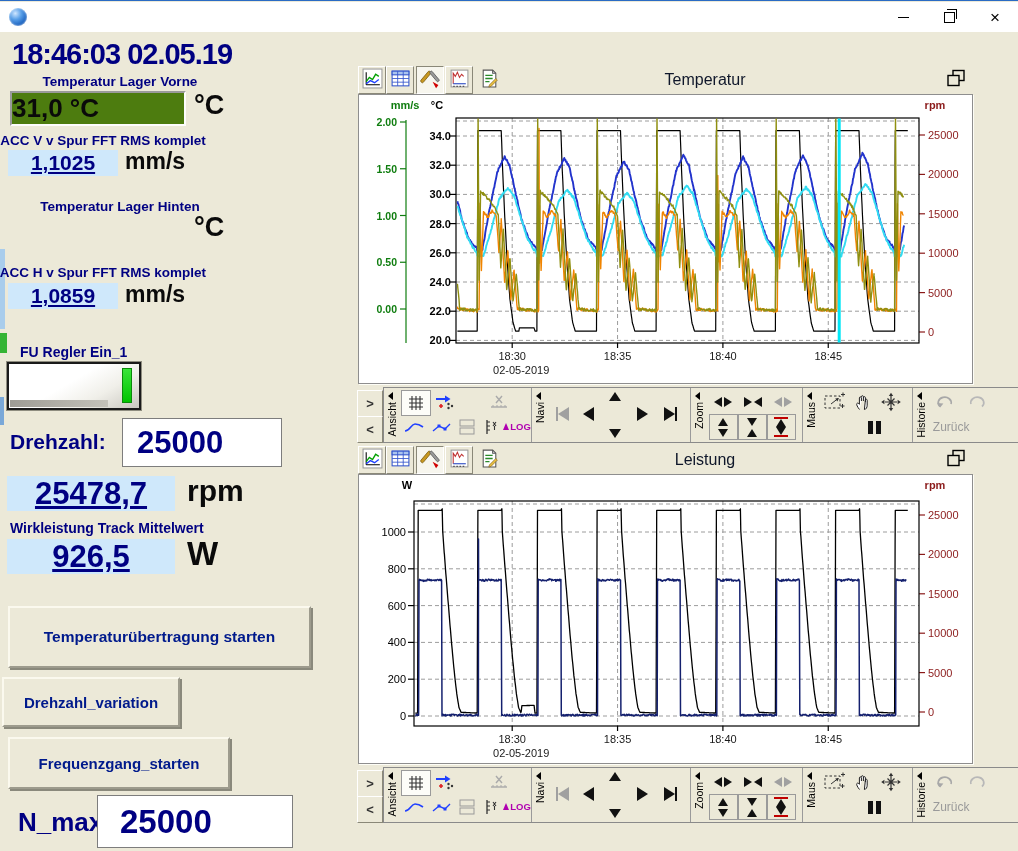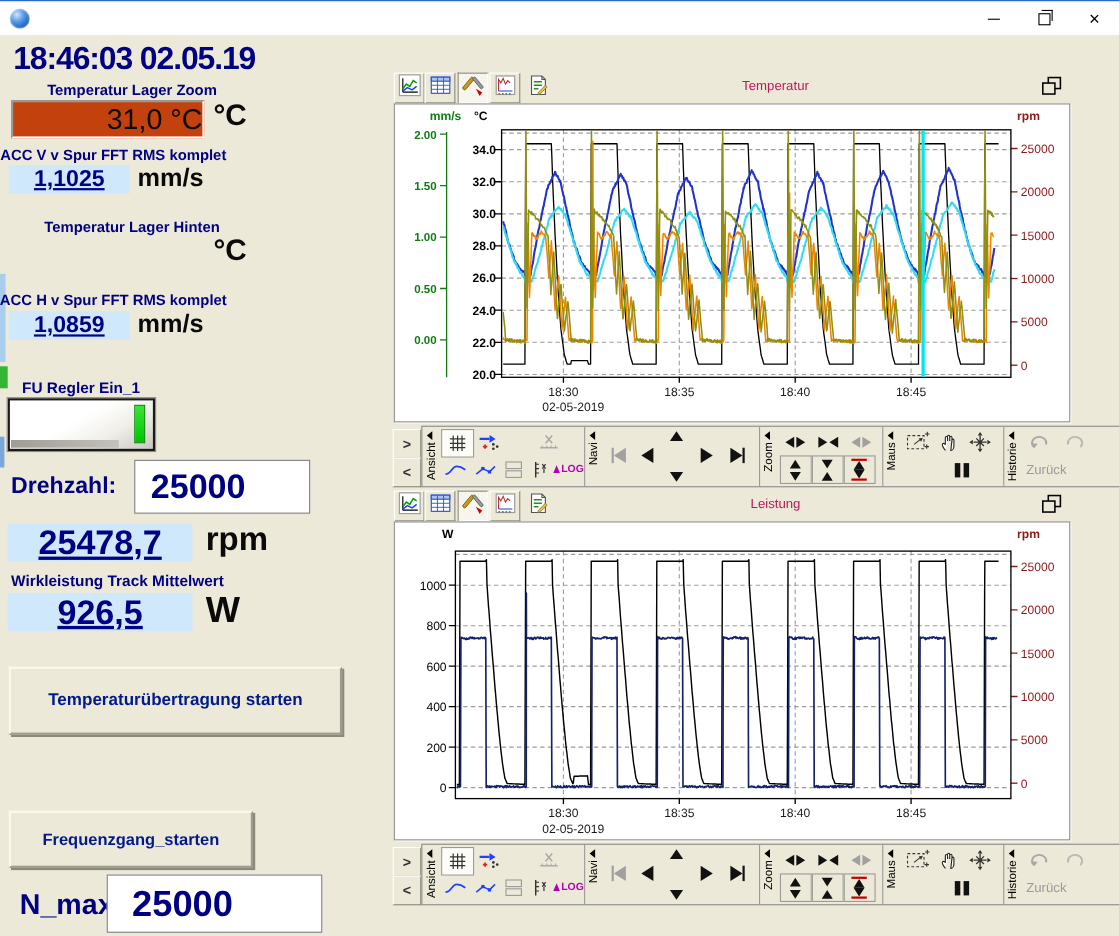--- a/index.html
+++ b/index.html
@@ -23,23 +23,23 @@
   .frag{position:absolute;}
   .frag1{left:0;top:217px;width:5px;height:80px;background:#a9cdec;}
   .frag2{left:0;top:301px;width:7px;height:20px;background:#35b435;}
   .frag3{left:0;top:365px;width:4px;height:28px;background:#7aa8d8;}
   
   .lp{position:absolute;left:0;top:0;width:356px;height:820px;}
   .lp > *{position:absolute;}
   .clock{left:12px;top:6px;font-size:29px;font-weight:bold;color:#000082;letter-spacing:-1px;white-space:nowrap;}
   .slabel{font-size:13.5px;font-weight:bold;color:#000082;white-space:nowrap;}
   .lab-center{text-align:center;}
-  .ybox{background:#c2410c;border:2px solid;border-color:#9a9a9a #fdfdfd #fdfdfd #9a9a9a;
-        display:flex;align-items:center;justify-content:flex-end;
-        font-size:26px;font-weight:normal;color:#0a0a0a;}
+  .ybox{background:#4d7c0f;border:2px solid;border-color:#9a9a9a #fdfdfd #fdfdfd #9a9a9a;
+        display:flex;align-items:center;justify-content:flex-start;
+        font-size:26px;font-weight:bold;color:#0a0a0a;}
   .bbox{background:#cfe8fb;display:flex;align-items:center;justify-content:center;
         font-weight:bold;color:#000082;text-decoration:underline;}
   .unit-big{font-weight:bold;color:#0a0a0a;white-space:nowrap;}
   .fu-switch{left:7px;top:330px;width:130px;height:44px;border:2px solid #1a1a1a;outline:1px solid #8f8d80;
              background:linear-gradient(150deg,#ffffff 45%,#f0efe9 70%,#c9c7c0 100%);}
   .fu-green{position:absolute;right:7px;top:4px;width:8px;height:33px;
             background:linear-gradient(#3ae43a,#00c400);border:1px solid #0a8a0a;}
   .fu-shade{position:absolute;left:1px;bottom:1px;width:75%;height:7px;
             background:linear-gradient(90deg,#9e9c95,#c4c2ba);}
   .num-input{position:absolute;background:#fff;border:1px solid #7d7d7d;
@@ -52,21 +52,21 @@
   .pbtn.focused{outline:1px dotted #222;outline-offset:-6px;box-shadow:0 0 0 1px #555,2px 2px 0 #8a897c;}
   
   .cg{position:absolute;left:355px;width:663px;height:380px;overflow:hidden;}
   #cg-top{top:32px;} #cg-bottom{top:412px;}
   .icon-row{position:absolute;left:0;top:0;width:663px;height:30px;}
   .tb-btn{position:absolute;top:2px;width:26px;height:26px;background:#ece9d8;
           border:1px solid;border-color:#fff #8a8878 #8a8878 #fff;display:flex;align-items:center;justify-content:center;}
   .tb-btn.sel{background:#f7f6ee;border-color:#8a8878 #fff #fff #8a8878;}
   .tb-btn.flat{border-color:transparent;background:transparent;}
   .tb-btn svg{width:21px;height:21px;}
-  .chart-title{position:absolute;left:230px;top:7px;width:240px;text-align:center;font-size:12px;color:#be185d;}
+  .chart-title{position:absolute;left:230px;top:7px;width:240px;text-align:center;font-size:16px;color:#0f172a;}
   .cascade{position:absolute;left:591px;top:5px;width:21px;height:19px;}
   .chart-panel{position:absolute;left:3px;top:30px;width:613px;height:288px;background:#fff;
                border:1px solid #8e8e8e;box-shadow:inset 1px 1px 0 #fff,1px 1px 0 #fdfdf6;}
   .chart-panel svg{display:block;}
   svg text{font-family:"Liberation Sans","DejaVu Sans",sans-serif;}
   
   .chart-toolbar{position:absolute;left:0;top:323px;width:663px;height:56px;}
   .sb{position:absolute;left:2px;width:24px;height:25px;background:#ece9d8;border:1px solid;
       border-color:#fff #8a8878 #8a8878 #fff;font-size:13px;font-weight:bold;color:#333;
       display:flex;align-items:center;justify-content:center;}
@@ -123,21 +123,21 @@
   </div>
 
   <div class="main">
     <div class="frag frag1"></div>
     <div class="frag frag2"></div>
     <div class="frag frag3"></div>
 
     <div class="lp">
       <div class="clock">18:46:03 02.05.19</div>
 
-      <div class="slabel lab-center" style="left:0;top:42px;width:240px;">Temperatur Lager Zoom</div>
+      <div class="slabel lab-center" style="left:0;top:42px;width:240px;">Temperatur Lager Vorne</div>
       <div class="ybox" style="left:10px;top:59px;width:172px;height:31px;">
           <span>31,0 °C</span>
         </div>
       <div class="unit-big" style="left:194px;top:58px;font-size:27px;">°C</div>
 
       <div class="slabel lab-center" style="left:-3px;top:101px;width:212px;">ACC V v Spur FFT RMS komplet</div>
       <div class="bbox" style="left:8px;top:118px;width:110px;height:26px;font-size:21px;">
           <span>1,1025</span>
         </div>
       <div class="unit-big" style="left:125px;top:116px;font-size:23px;">mm/s</div>
@@ -165,20 +165,21 @@
         </div>
       <div class="unit-big" style="left:187px;top:442px;font-size:30px;">rpm</div>
 
       <div class="slabel" style="left:10px;top:488px;font-size:14px;">Wirkleistung Track Mittelwert</div>
       <div class="bbox" style="left:7px;top:507px;width:168px;height:35px;font-size:31px;">
           <span>926,5</span>
         </div>
       <div class="unit-big" style="left:187px;top:503px;font-size:33px;">W</div>
 
       <button class="pbtn" style="left:8px;top:574px;width:303px;height:62px;font-size:15.5px;">Temperaturübertragung starten</button>
+      <button class="pbtn" style="left:2px;top:645px;width:178px;height:50px;">Drehzahl_variation</button>
       <button class="pbtn" style="left:8px;top:705px;width:222px;height:52px;">Frequenzgang_starten</button>
 
       <div class="slabel" style="left:18px;top:775px;font-size:26px;">N_max</div>
       <input class="num-input" style="left: 97px; top: 763px; width: 170px; height: 49px; font-size: 33px; padding-left: 22px;" value="25000">
     </div>
 
     <div class="cg" id="cg-top">
         <div class="icon-row">
           <div class="tb-btn" style="left:3px;">
             <span><svg viewBox="0 0 20 20">

